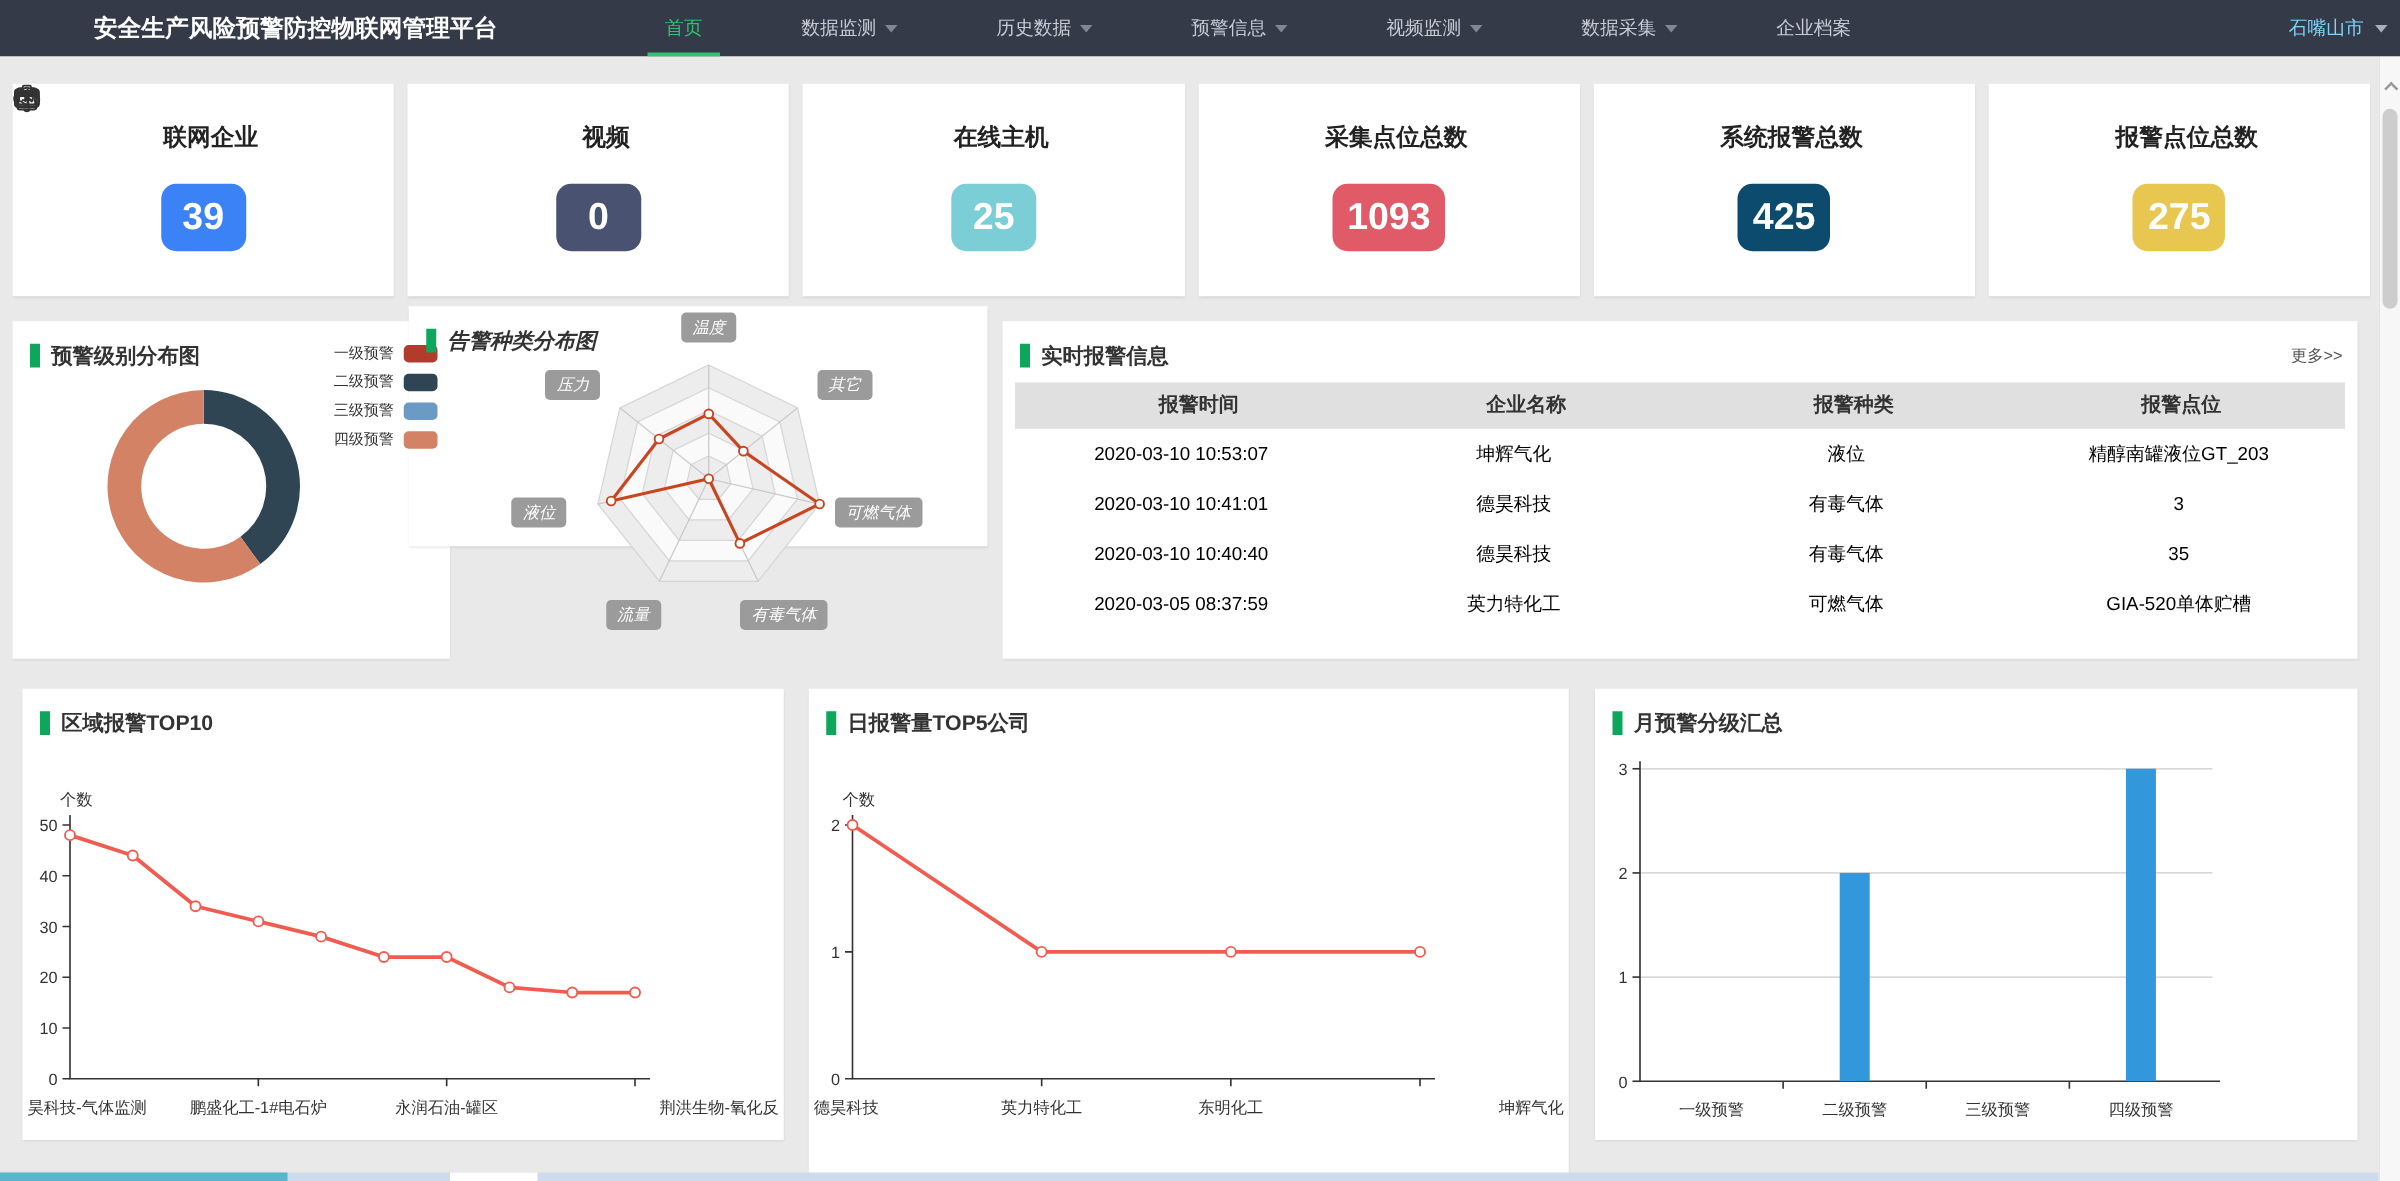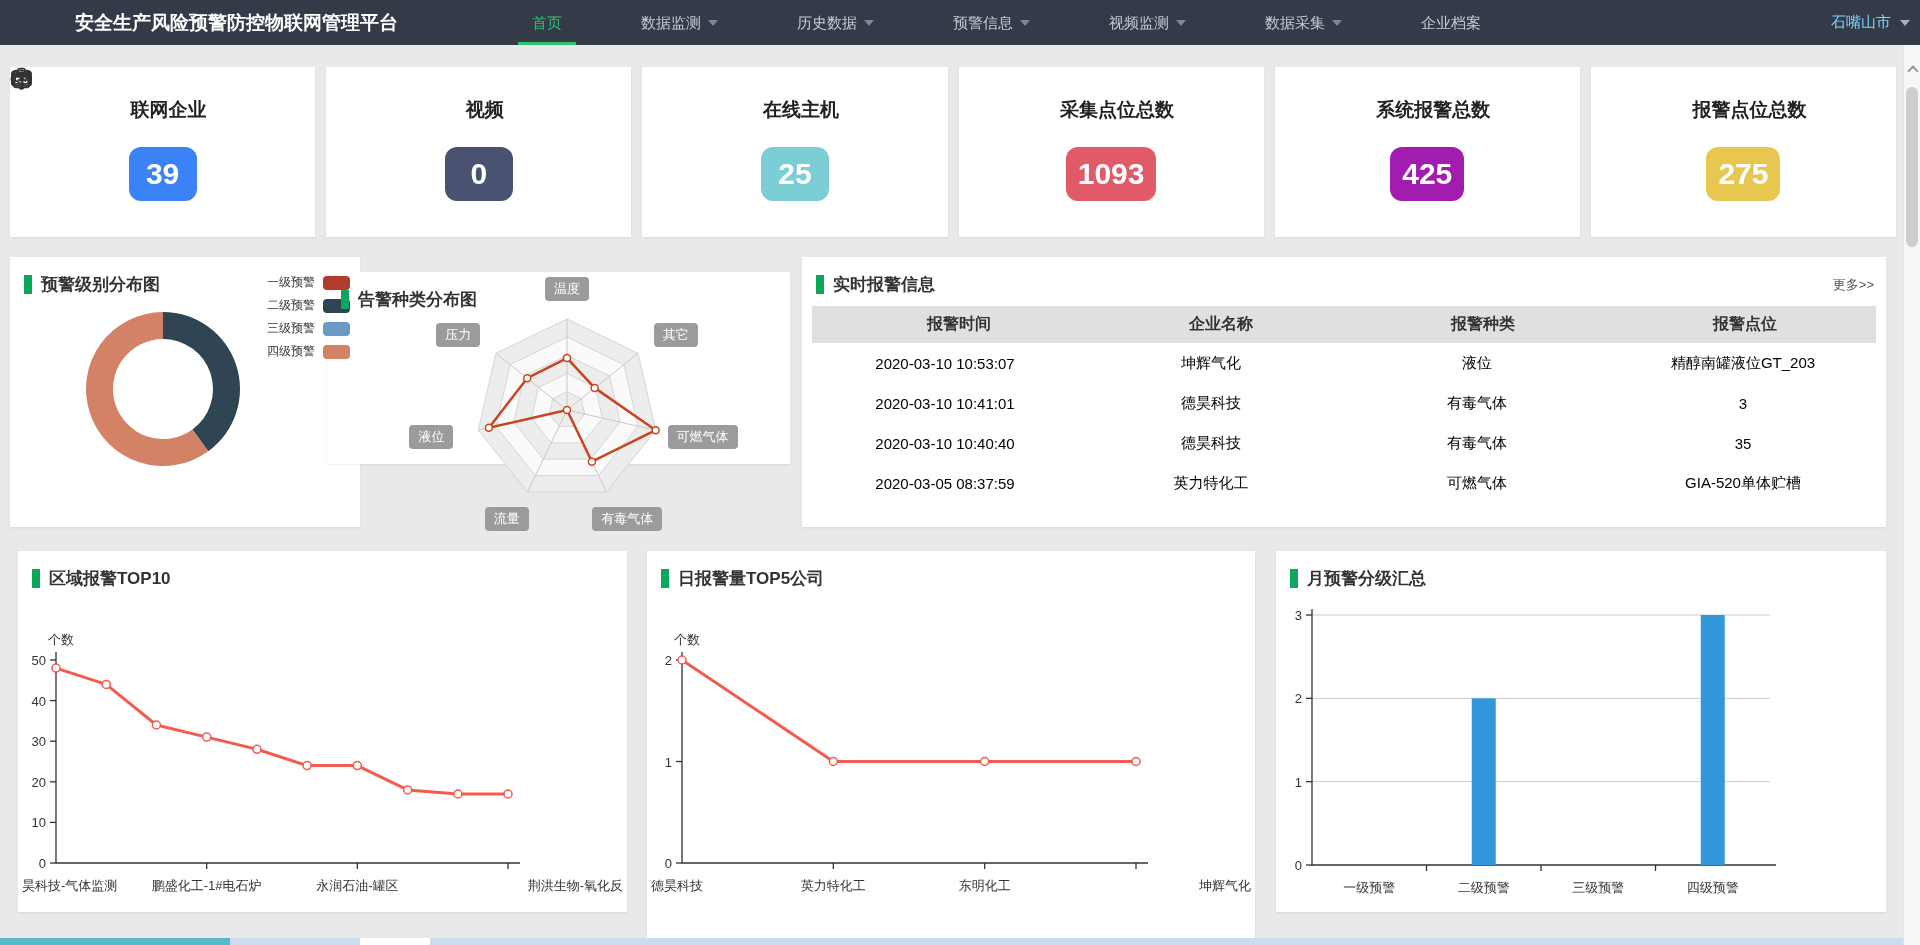--- a/index.html
+++ b/index.html
@@ -29,21 +29,21 @@
   .stat-title .ic{display:flex;align-items:center;}
   .stat-badge{margin-top:24px;min-width:44px;padding:0 12px;height:54px;border-radius:12px;
               color:#fff;font-size:30px;font-weight:700;display:flex;align-items:center;
               justify-content:center;}
   
   .panel{position:absolute;background:#fff;box-shadow:0 1px 2px rgba(0,0,0,.08);}
   .panel-head{position:absolute;left:14px;top:16px;display:flex;align-items:center;gap:9px;
               font-size:17px;font-weight:700;color:#333;z-index:2;white-space:nowrap;}
   .green-bar{width:8px;height:19px;background:#0ca65c;display:inline-block;}
   #piePanel{left:10px;top:257px;width:306px;height:270px;padding-left:44px;}
-  #radarPanel{left:327px;top:272px;width:463px;height:192px;}
+  #radarPanel{left:327px;top:245px;width:463px;height:192px;font-style:italic;}
   #alarmPanel{left:802px;top:257px;width:1084px;height:270px;}
   #top10Panel{left:18px;top:551px;width:609px;height:361px;}
   #top5Panel{left:647px;top:551px;width:608px;height:415px;}
   #monthPanel{left:1276px;top:551px;width:610px;height:361px;}
   svg{position:absolute;left:0;top:0;}
   
   #pieLegend{position:absolute;top:14px;right:10px;z-index:2;}
   .legend-row{display:flex;align-items:center;justify-content:flex-end;gap:8px;height:23px;
               cursor:pointer;}
   .legend-label{font-size:12px;color:#333;}
@@ -161,21 +161,21 @@
     <div class="stat-card">
       <div class="stat-title">
         <span class="ic">
           <svg width="23" height="23" viewBox="0 0 22 22">
             <path d="M11 3 a6 6 0 0 1 6 6 v4 l1.8 3 H3.2 L5 13 V9 a6 6 0 0 1 6 -6 Z" fill="none" stroke="#333" stroke-width="1.6"></path>
             <path d="M9 19 a2 2 0 0 0 4 0" fill="none" stroke="#333" stroke-width="1.6"></path>
           </svg>
         </span>
         <span>系统报警总数</span>
       </div>
-      <div class="stat-badge" style="background: #a21caf;">425</div>
+      <div class="stat-badge" style="background: #0c4a6e;">425</div>
     </div>
     <div class="stat-card">
       <div class="stat-title">
         <span class="ic">
           <svg width="23" height="23" viewBox="0 0 22 22">
             <path d="M3 8.5 H6.8 L11.5 4.8 V17.2 L6.8 13.5 H3 Z" fill="none" stroke="#333" stroke-width="1.5"></path>
             <path d="M14.3 8 a4.2 4.2 0 0 1 0 6 M16.8 6 a7.6 7.6 0 0 1 0 10" fill="none" stroke="#333" stroke-width="1.5"></path>
           </svg>
         </span>
         <span>报警点位总数</span>

